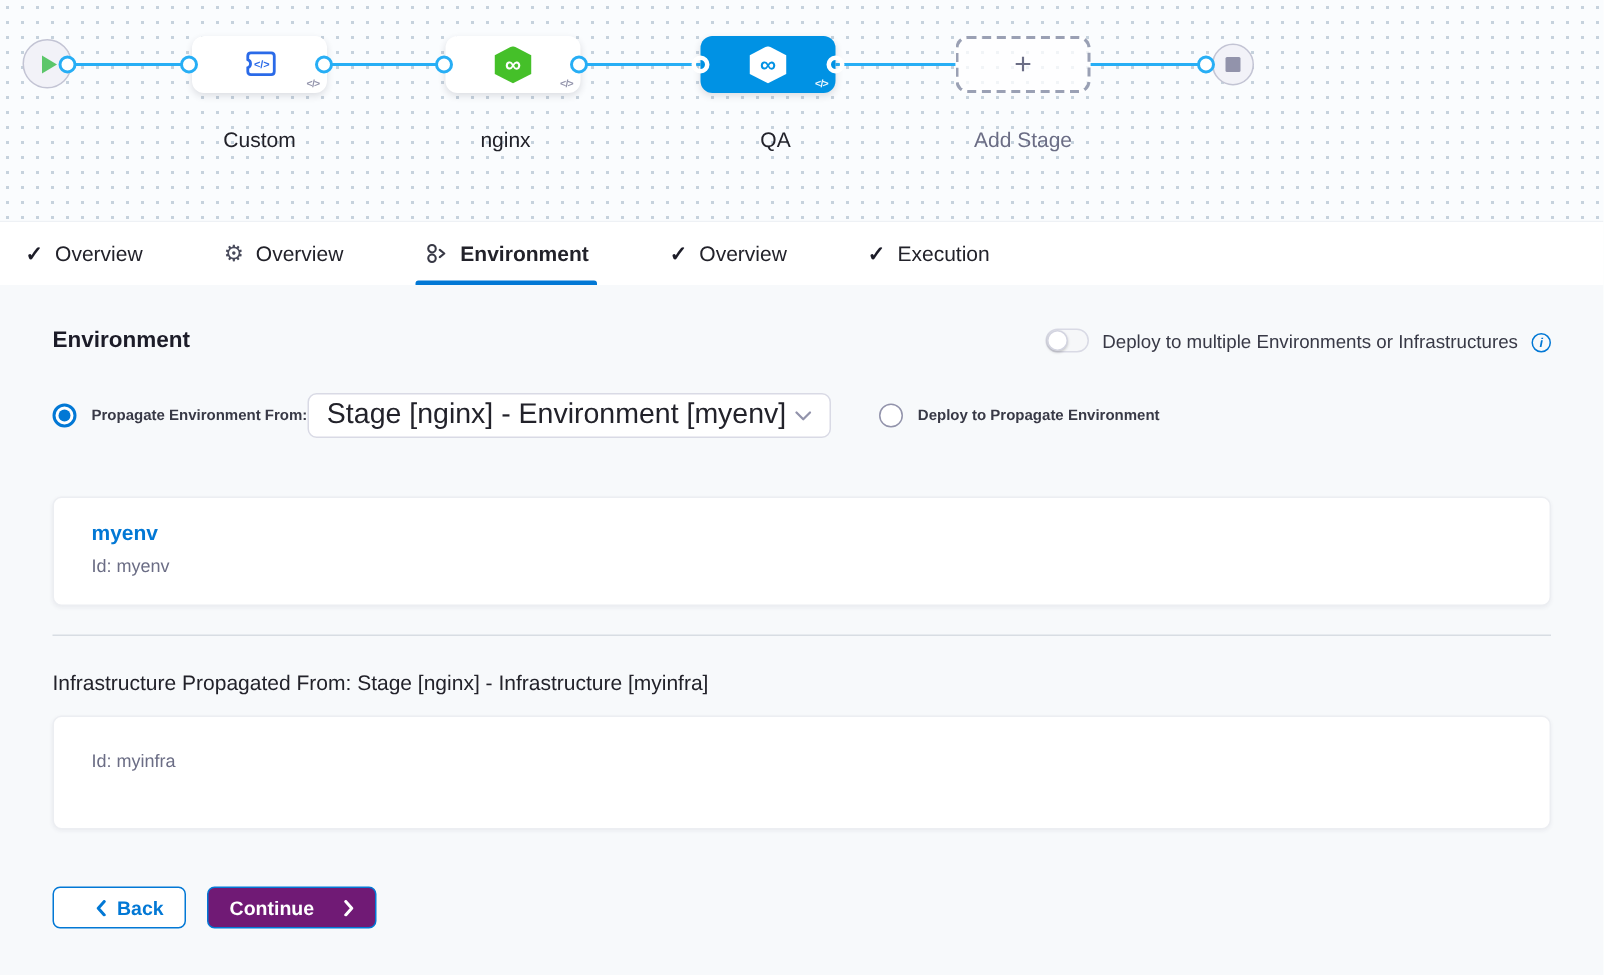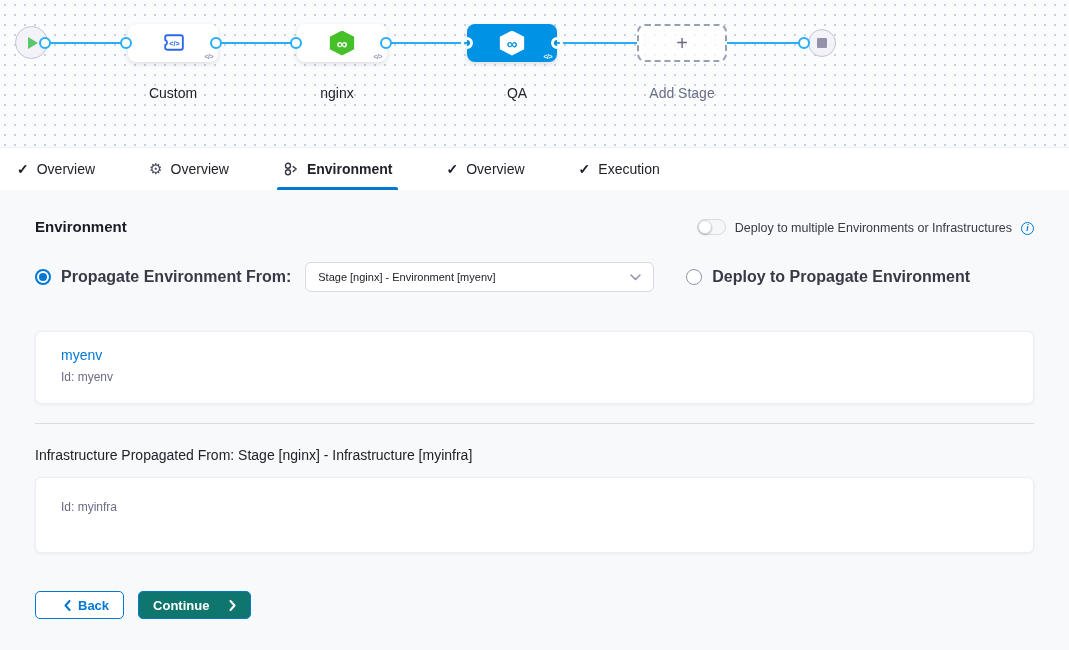--- a/index.html
+++ b/index.html
@@ -56,39 +56,39 @@
   .toggle-label { font-size:12.5px; color:#383946; }
   .info-icon { width:13px; height:13px; border-radius:50%; border:1px solid #0278d5; color:#0278d5;
     font-size:8.5px; font-weight:700; display:flex; align-items:center; justify-content:center;
     font-style:italic; cursor:pointer; }
 
   .choice-row { display:flex; align-items:center; margin-top:27px; }
   .radio { width:16px; height:16px; border-radius:50%; background:#fff; border:1px solid #9293ab;
     flex:none; cursor:pointer; display:flex; align-items:center; justify-content:center; }
   .radio.checked { border:2px solid #0278d5; }
   .radio.checked::after { content:""; width:8px; height:8px; border-radius:50%; background:#0278d5; }
-  .radio-label { font-size:16px; font-weight:700; color:#383946; margin-left:10px; }
-  .select-box { margin-left:14px; width:349px; height:30px; background:#fff; border:1px solid #d9dae5;
+  .radio-label { font-size:10px; font-weight:700; color:#383946; margin-left:10px; }
+  .select-box { width:349px; height:30px; background:#fff; border:1px solid #d9dae5;
     border-radius:6px; display:flex; align-items:center; justify-content:space-between;
-    padding:0 12px; font-size:11px; color:#22222a; cursor:pointer; }
+    padding:0 12px; font-size:19px; color:#22222a; cursor:pointer; }
   .second-choice { display:flex; align-items:center; margin-left:32px; }
 
   .entity-card { margin-top:39px; background:#fff; border:1px solid #eceef2; border-radius:6px;
     box-shadow:0 1px 3px rgba(40,41,61,.06); padding:15px 25px; height:73px; cursor:pointer; }
-  .entity-name { font-size:14px; font-weight:400; color:#0278d5; }
+  .entity-name { font-size:14px; font-weight:700; color:#0278d5; }
   .entity-id { font-size:12px; color:#6b6d85; margin-top:7px; }
   .divider { margin-top:19px; height:1px; background:#d8dde3; }
   .infra-note { margin-top:23px; font-size:14px; font-weight:500; color:#22222a; }
   .entity-card.infra { margin-top:14px; height:76px; }
 
   .footer { display:flex; gap:14px; margin-top:38px; }
   .btn { height:28px; border-radius:5px; display:flex; align-items:center; gap:7px;
     font-size:13px; font-weight:700; padding:0 14px; cursor:pointer; font-family:"Liberation Sans", sans-serif; }
   .btn.secondary { background:#fff; border:1px solid #0278d5; color:#0278d5;padding-left:28px; }
-  .btn.primary { background:#0f766e; border:1px solid #0278d5; color:#fff;gap:20px; }
+  .btn.primary { background:#701a75; border:1px solid #0278d5; color:#fff;gap:20px; }
 </style>
 </head>
 <body>
 
 <div class="stage-canvas">
   <div class="edge" style="left:45px;width:81px;"></div>
   <div class="edge" style="left:216px;width:80px;"></div>
   <div class="edge" style="left:386px;width:81px;"></div>
   <div class="edge" style="left:557px;width:80px;"></div>
   <div class="edge" style="left:727px;width:77px;"></div>

